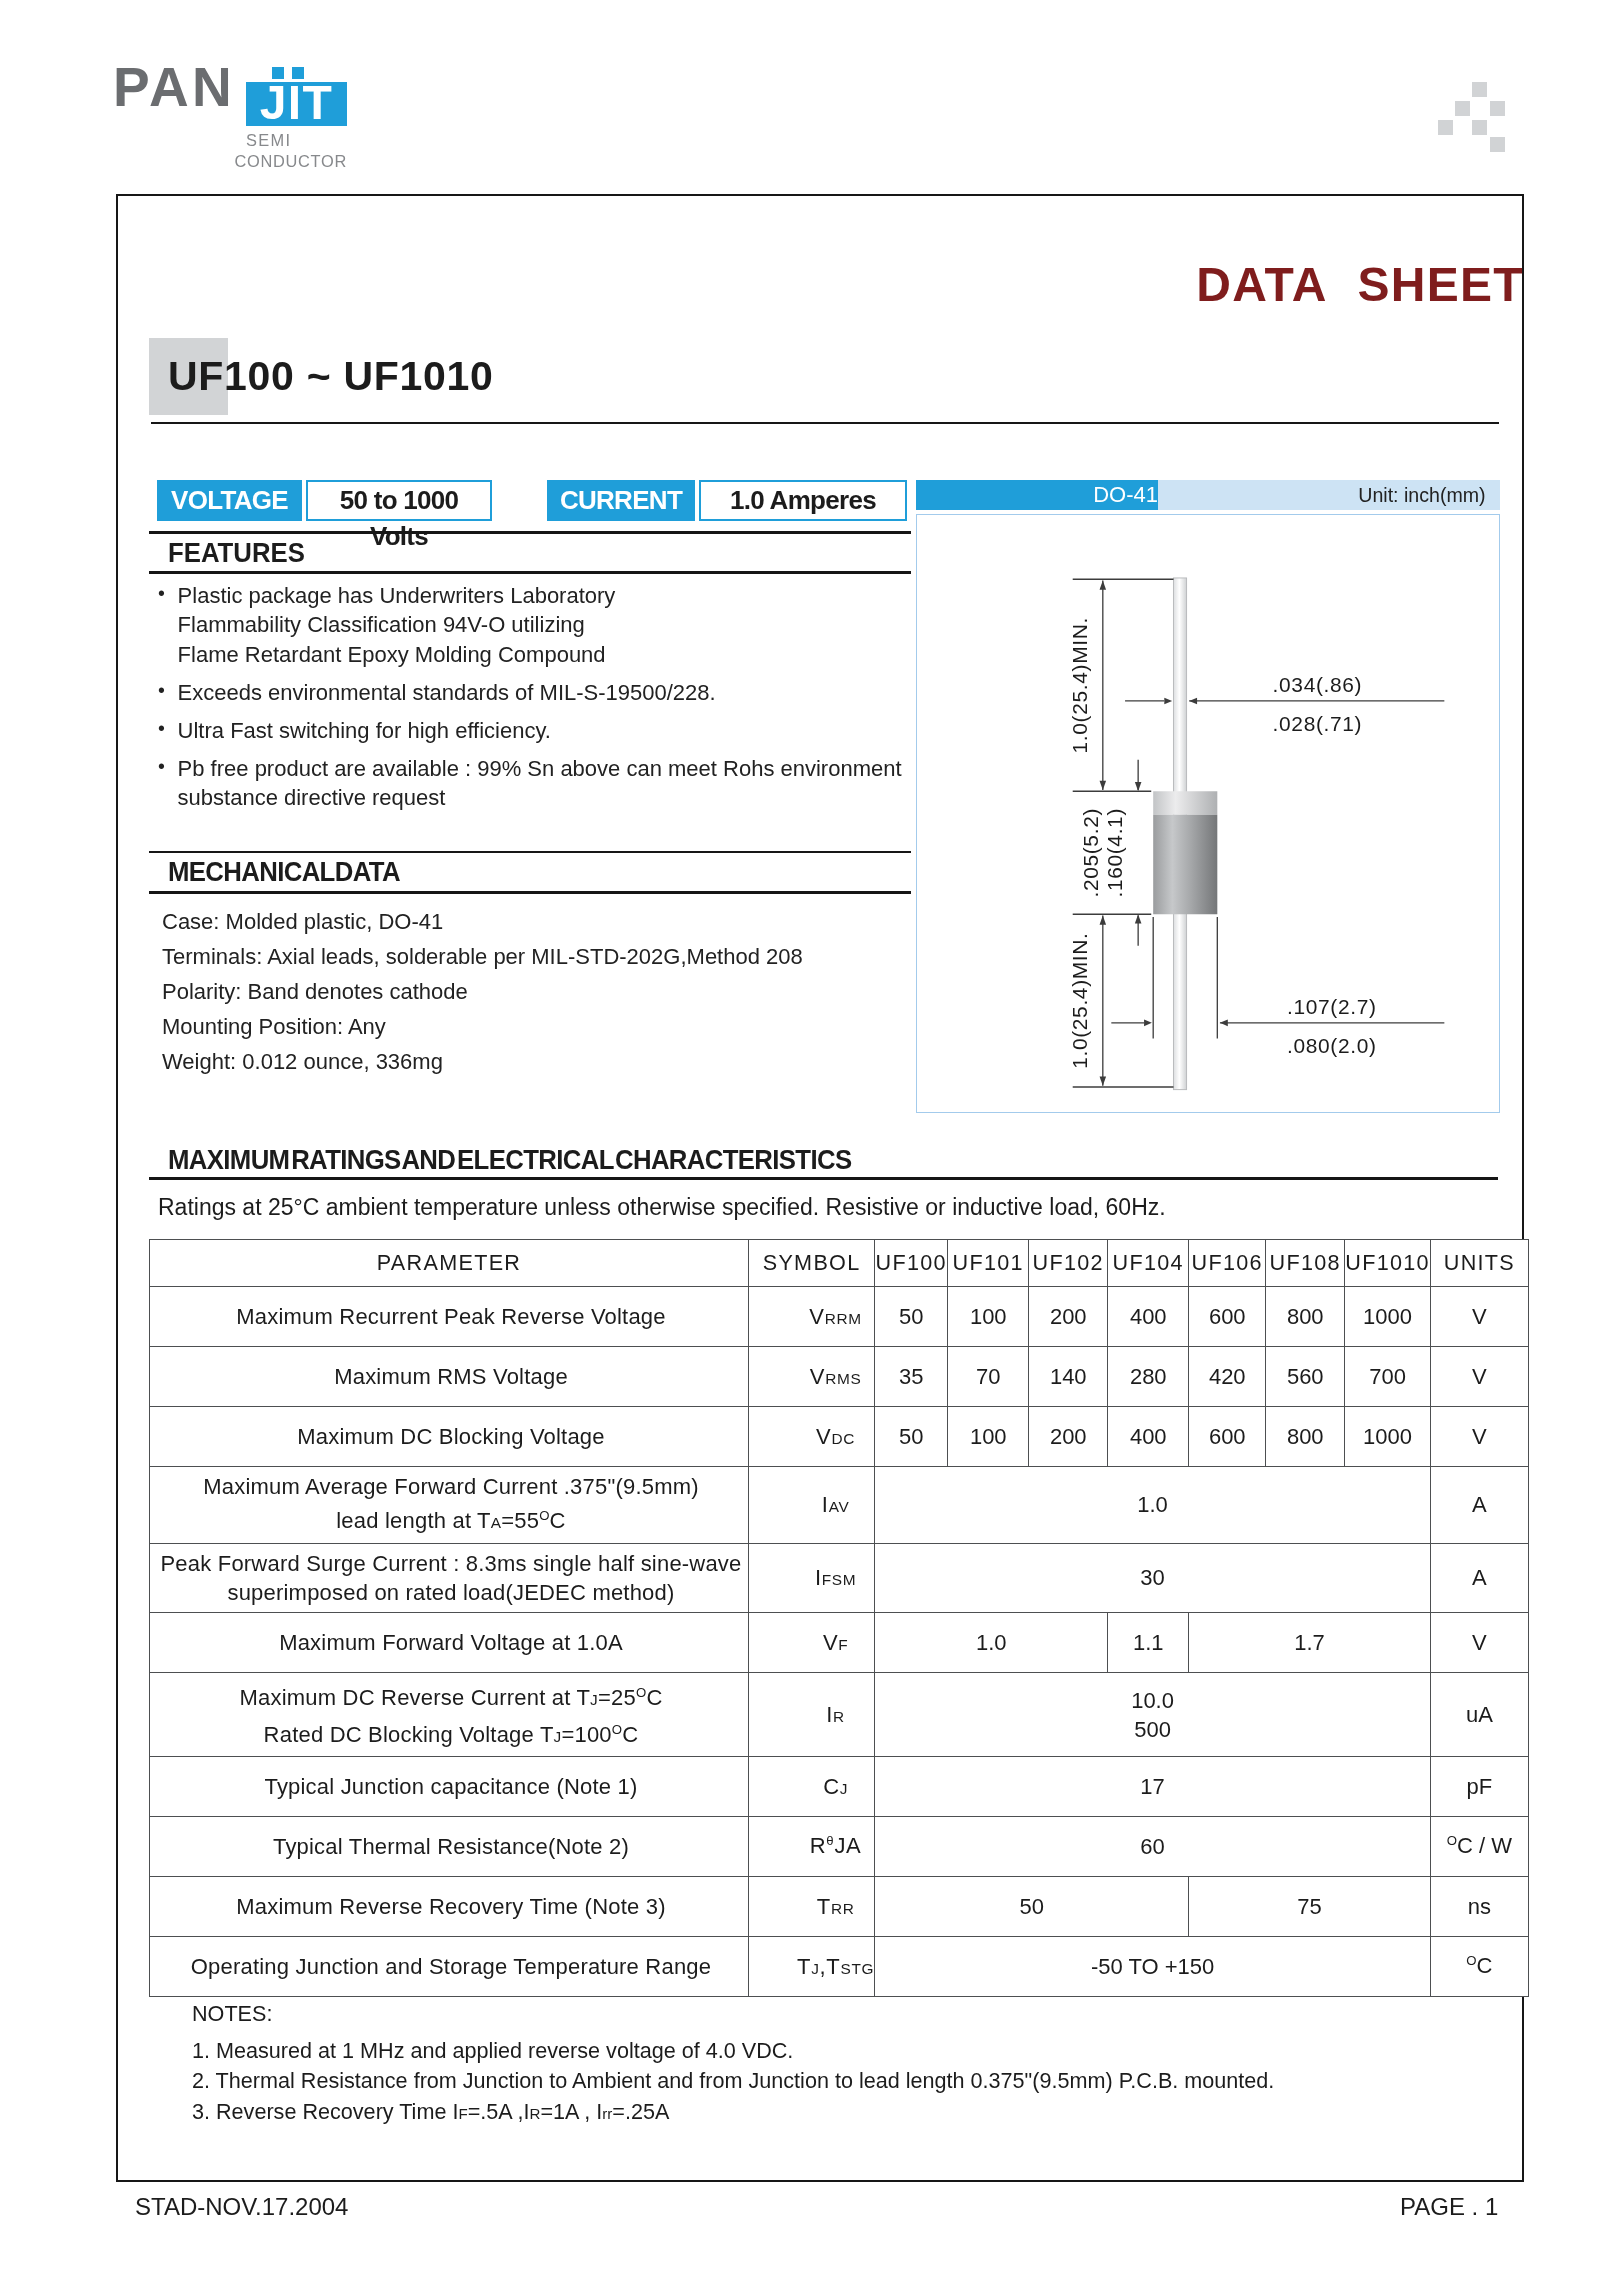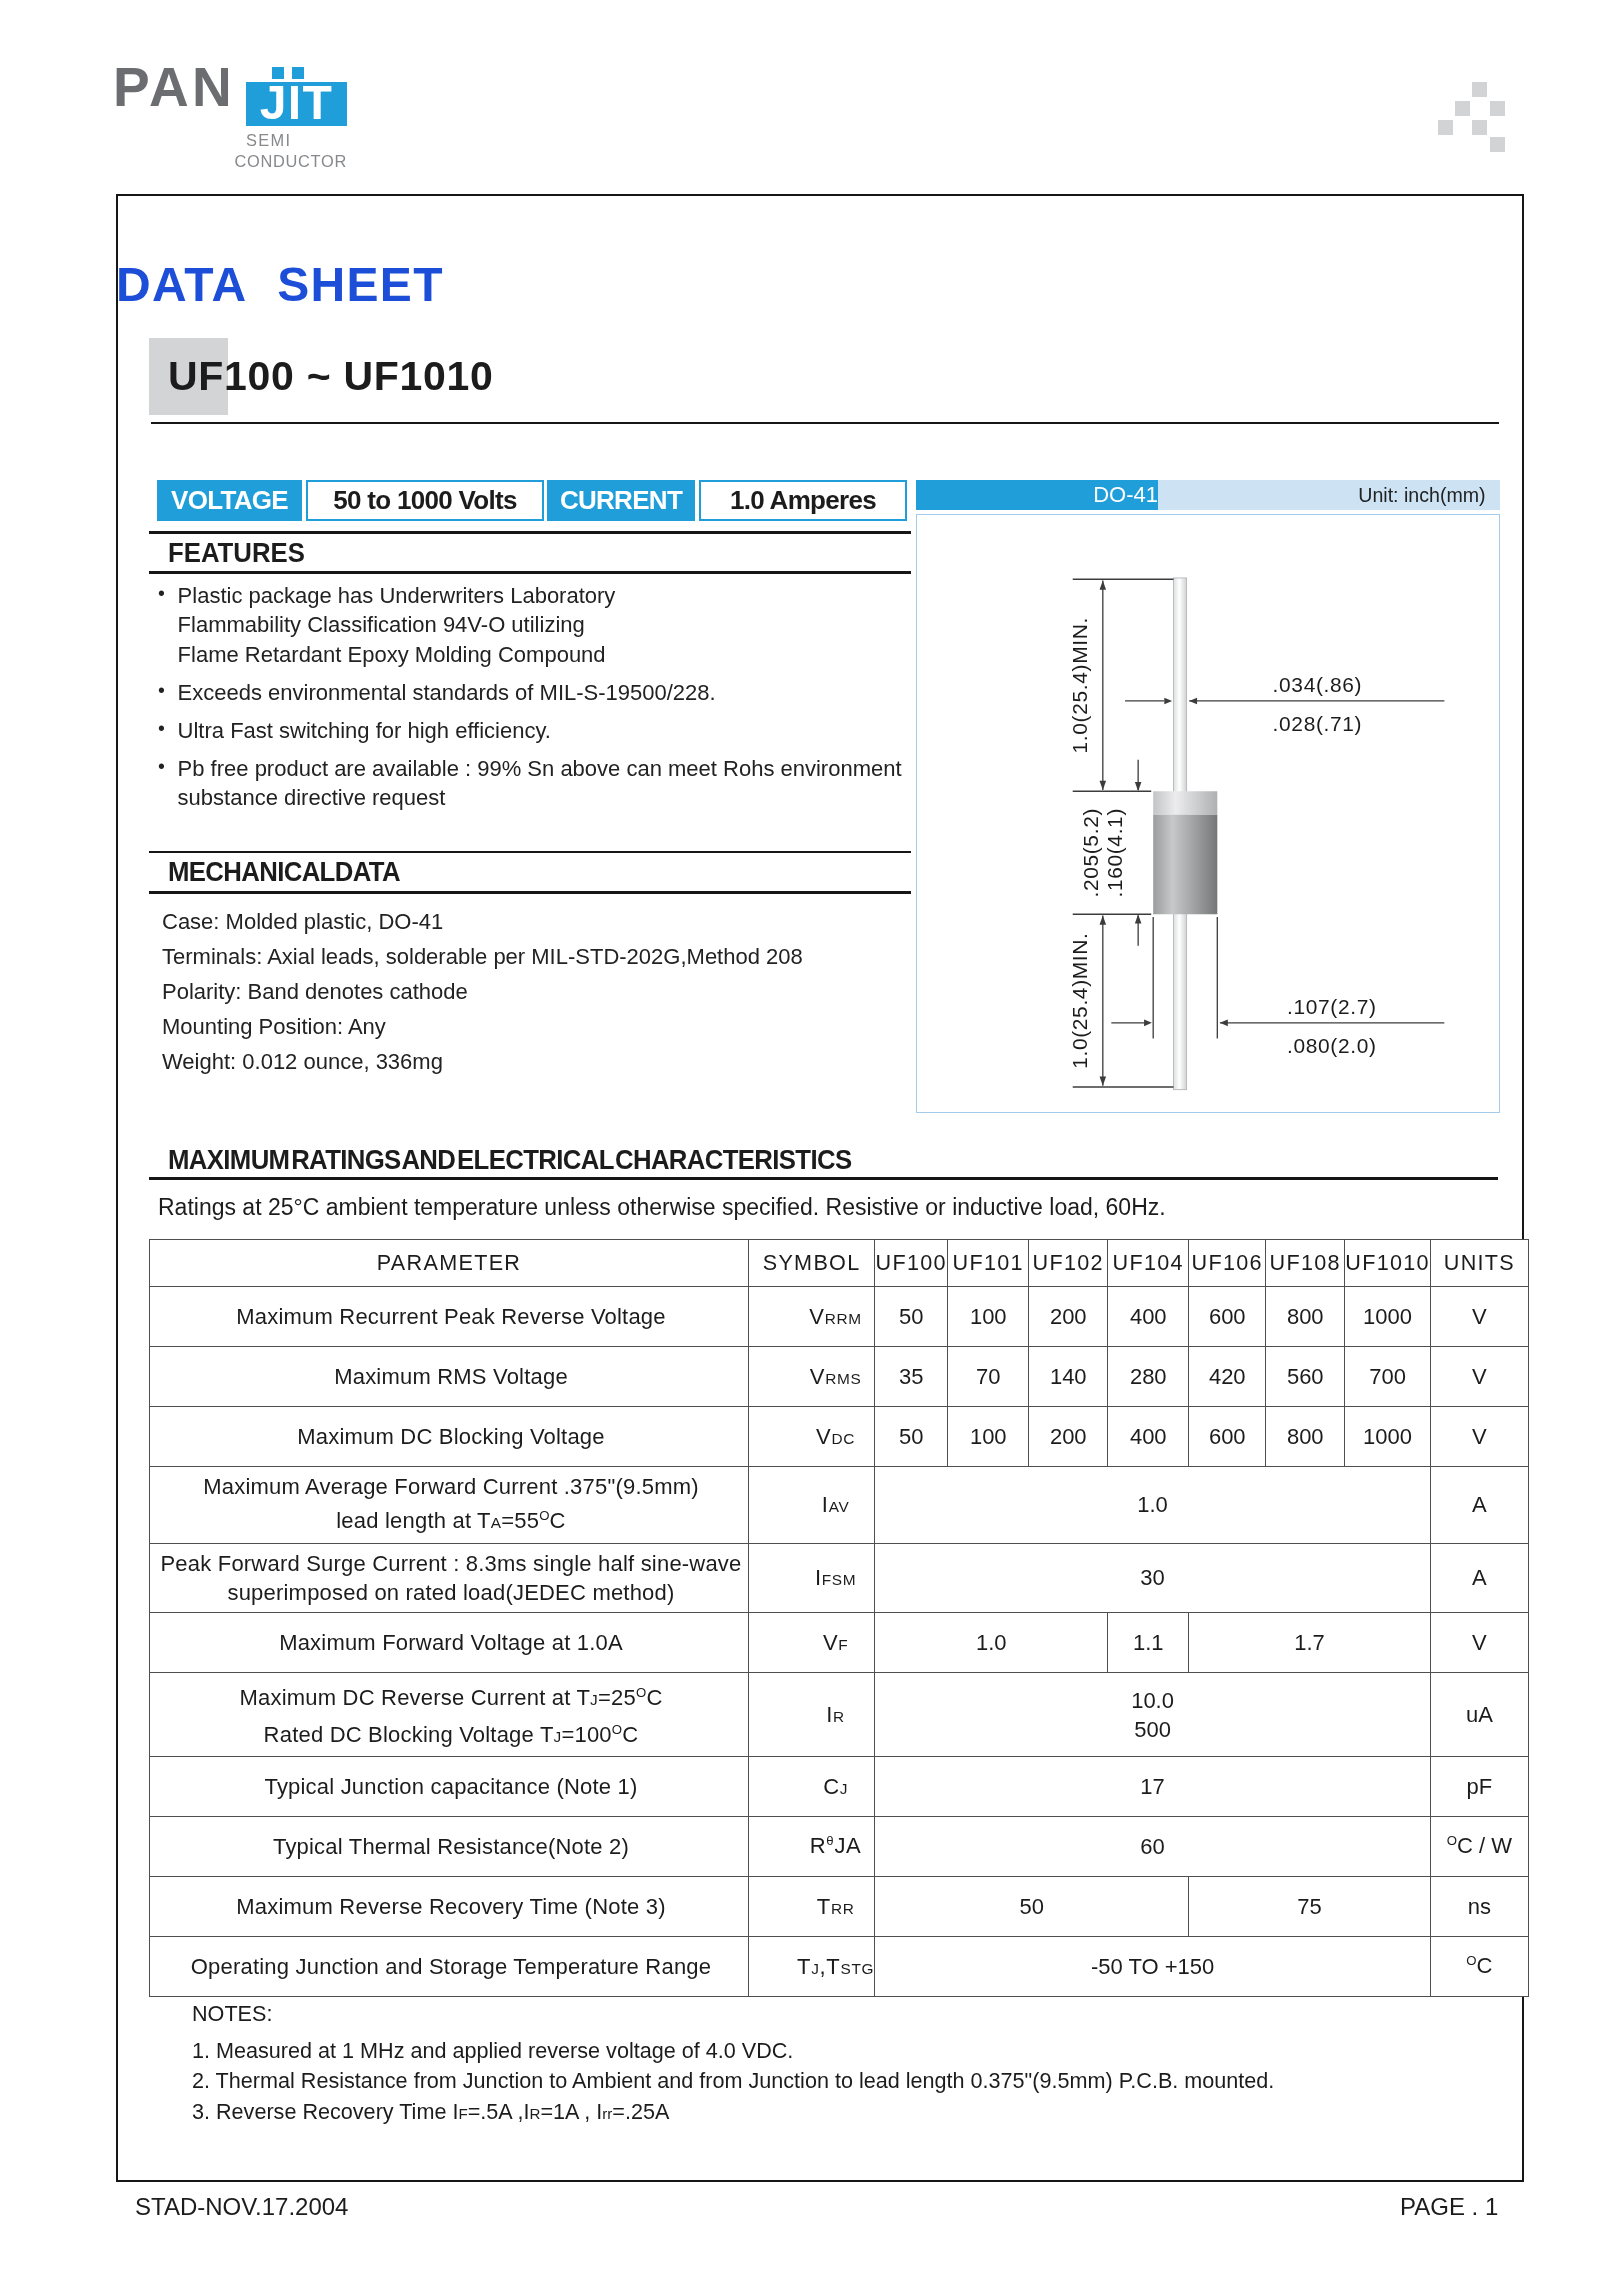--- a/index.html
+++ b/index.html
@@ -18,38 +18,38 @@
   .logo-dot.d1 { left:272px; } .logo-dot.d2 { left:292px; }
   .logo-semi { left:246px; top:131px; width:101px; text-align:left; font-size:16.4px; color:#87898c; letter-spacing:1.3px; }
   .logo-conductor { left:216px; top:152px; width:131px; text-align:right; font-size:16.4px; color:#87898c; letter-spacing:0.7px; }
 
   
   .deco { width:15px; height:15px; background:#d1d3d5; }
 
   
   .frame { left:116px; top:194px; width:1408px; height:1988px; border:2px solid #161616; }
 
-  .doc-title { left:116px; top:257px; width:1408px; text-align:left; font-size:48px; font-weight:700;
-               letter-spacing:1.3px; word-spacing:17px; color:#1d4ed8; }
+  .doc-title { left:116px; top:257px; width:1408px; text-align:right; font-size:48px; font-weight:700;
+               letter-spacing:1.3px; word-spacing:17px; color:#7f1d1d; }
   .part-highlight { left:149px; top:338px; width:79px; height:77px; background:#d2d4d6; }
   .part-number { left:168px; top:353px; font-size:41px; font-weight:700; letter-spacing:0.7px; }
   .rule { background:#161616; }
   .rule-title { left:151px; top:422px; width:1348px; height:2px; }
 
   .narrow { display:inline-block; transform:scaleX(.92); transform-origin:0 50%; }
   .product-name { left:158px; top:436px; font-size:29px; font-weight:700; letter-spacing:-0.7px; word-spacing:-3.9px; }
 
   
   .badge { top:480px; height:41px; background:var(--accent); color:#fff; font-size:26px; font-weight:700;
            line-height:41px; text-align:center; letter-spacing:-0.7px; }
   .badge-voltage { left:157px; width:145px; }
   .badge-current { left:547px; width:148px; }
   .valbox { top:480px; height:41px; border:2px solid var(--accent); background:#fff; font-size:26px;
             font-weight:700; line-height:36px; text-align:center; letter-spacing:-0.7px; }
-  .box-volts { left:306px; width:238px; }
+  .box-volts { left:306px; width:186px; }
   .box-amps { left:699px; width:208px; }
 
   .rule-badges { left:149px; top:531px; width:762px; height:2.6px; }
   .features-heading { left:168px; top:537px; font-size:28px; font-weight:700; }
   .rule-feat { left:149px; top:571px; width:762px; height:2.6px; }
 
   .features-list { left:158px; top:581px; width:766px; font-size:22px; color:#222; }
   .feat-item { display:flex; margin-bottom:8.5px; }
   .feat-item .bullet { width:19.6px; font-size:19.6px; padding-top:1.3px; }
   .feat-line { line-height:29.4px; }

